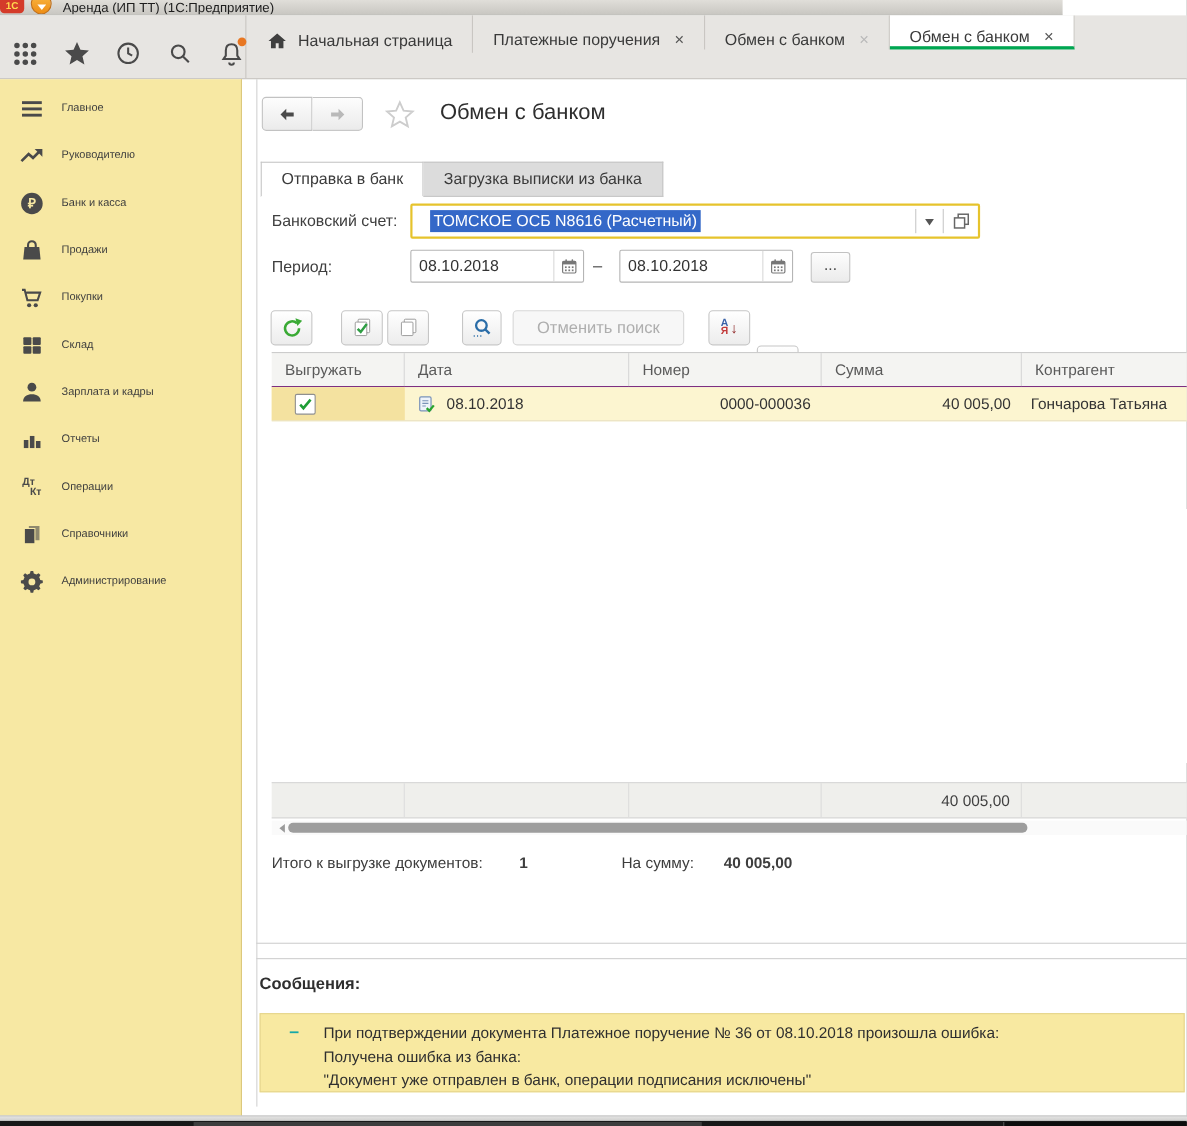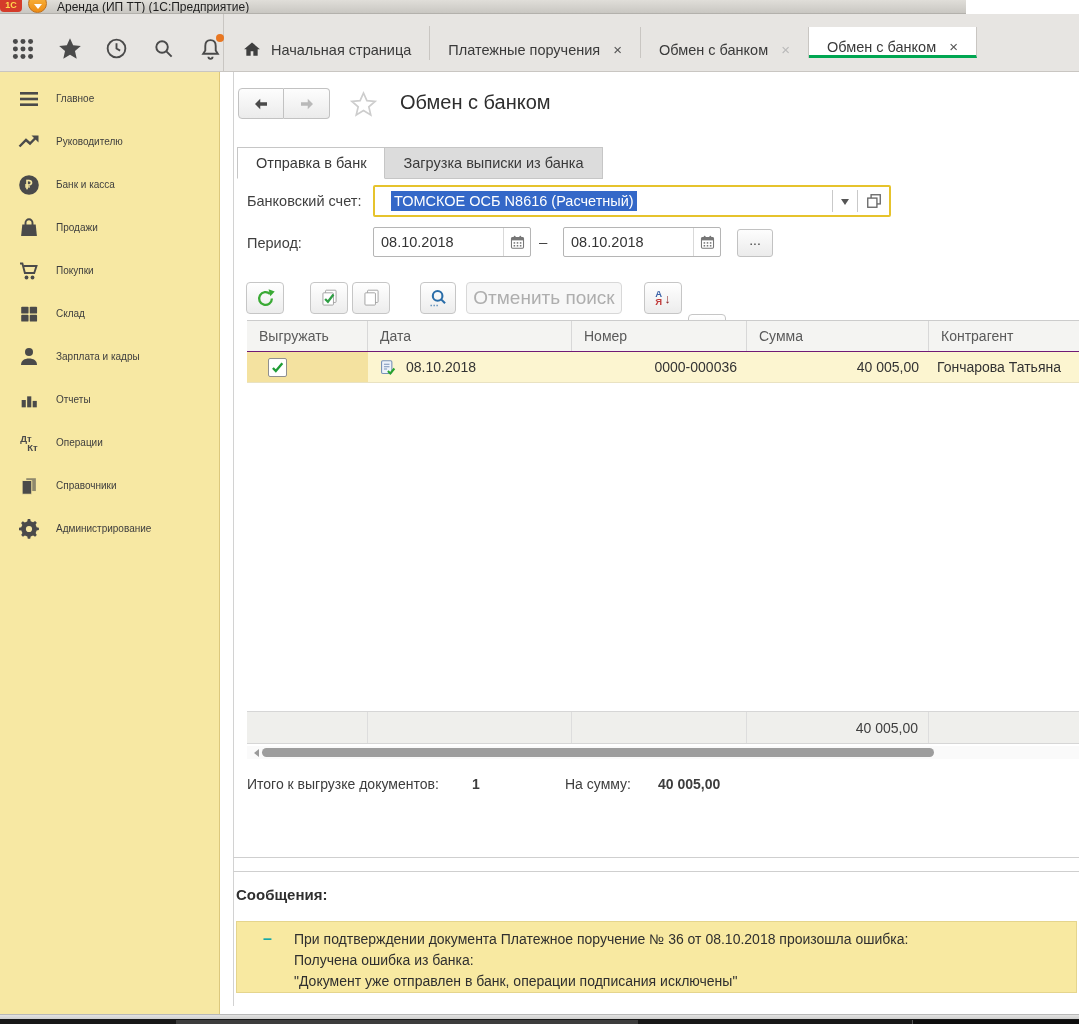--- a/index.html
+++ b/index.html
@@ -21,21 +21,21 @@
     border-top:5px solid #fff; }
   .win-title { position:absolute; left:57px; top:0px; font-size:12px; color:#1d1d1d; white-space:nowrap; }
 
   
   .topbar { left:0; top:14px; width:1079px; height:58px; background:#e7e5e2;
     border-bottom:1px solid #c9c6c2; display:flex; }
   .quick-icons { width:224px; height:100%; display:flex; align-items:center; gap:21px;
     padding:12px 0 0 10px; border-right:1px solid #c9c6c2; }
   .qicon { width:26px; height:26px; position:relative; display:flex; align-items:center; justify-content:center; }
   .bell-dot { position:absolute; right:-1px; top:-2px; width:8px; height:8px; border-radius:50%; background:#e87722; }
-  .tabstrip { display:flex; height:100%; align-items:center; }
+  .tabstrip { display:flex; height:100%; align-items:flex-start; }
   .wtab { display:flex; align-items:center; gap:9px; padding:14px 18px 0 18px;
     border-right:1px solid #c9c6c2; font-size:14.5px; color:#3a3a3a; white-space:nowrap; cursor:default; }
   .wtab .x { color:#555; font-size:15px; margin-left:4px; }
   .wtab .x.dim { color:#b9b9b9; }
   .wtab.active { background:#fff; border-bottom:3px solid #00a651; padding-top:11px; }
 
   
   .sidebar { left:0; top:72px; width:220px; height:942px; background:#f7e8a3;
     border-right:1px solid #dcc87d; padding-top:5px; }
   .side-item { display:flex; align-items:center; height:43px; padding-left:16px; gap:14px; cursor:default; }
@@ -82,21 +82,21 @@
     font-size:14.5px; color:#333; padding-left:7px; min-width:0; background:transparent; }
   .cal-btn { width:27px; border-left:1px solid #d9d9d9; display:flex; align-items:center; justify-content:center; }
   .dash { left:539px; top:233px; font-size:15px; color:#444; }
   .more-btn { left:737px; top:229px; width:36px; height:28px; background:linear-gradient(#fdfdfd,#ebebeb);
     border:1px solid #c2c2c2; border-radius:3px; font-size:14px; color:#444; text-align:center; line-height:20px; }
 
   
   .tbtn { top:282px; height:32px; background:linear-gradient(#ffffff,#ececec); border:1px solid #c6c6c6;
     border-radius:4px; display:flex; align-items:center; justify-content:center; }
   .tbtn.disabled { background:#f7f7f7; border-color:#d8d8d8; }
-  .cancel-search { left:466px; width:156px; font-size:19px; color:#aeaeae; }
+  .cancel-search { left:466px; width:156px; font-size:15px; color:#aeaeae; }
   .sortbox { width:38px; position:relative; }
   .sort-letters { font-size:9.5px; font-weight:bold; line-height:8.5px; text-align:center; }
   .lt-blue { color:#3a62a8; } .lt-red { color:#c23ب3b; }
   .lt-red { color:#c23b3b; }
   .sort-arrow { font-size:13px; font-weight:bold; color:#8b2020; margin-left:2px; }
 
   
   .tbl-header { left:247px; top:320px; width:832px; height:32px; background:#f4f4f2;
     border-top:1px solid #cccccc; border-bottom:1px solid #701a75; }
   .th { position:absolute; top:0; height:100%; display:flex; align-items:center; padding-left:12px;

